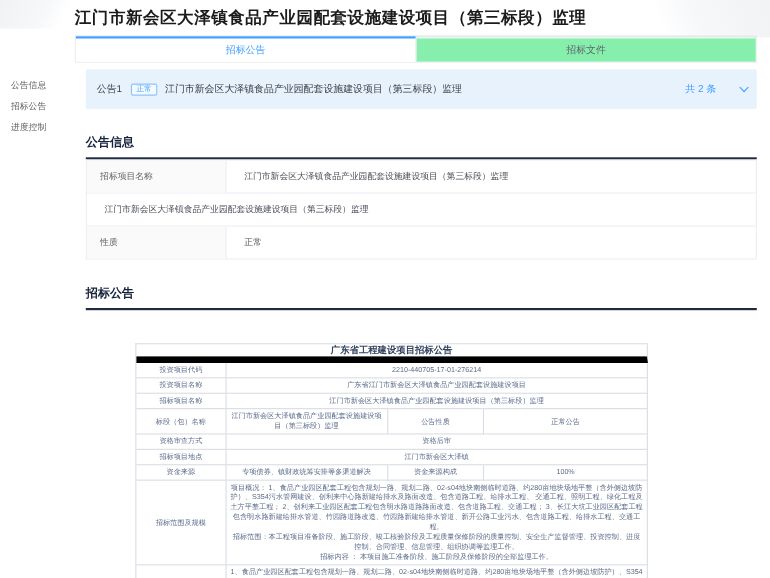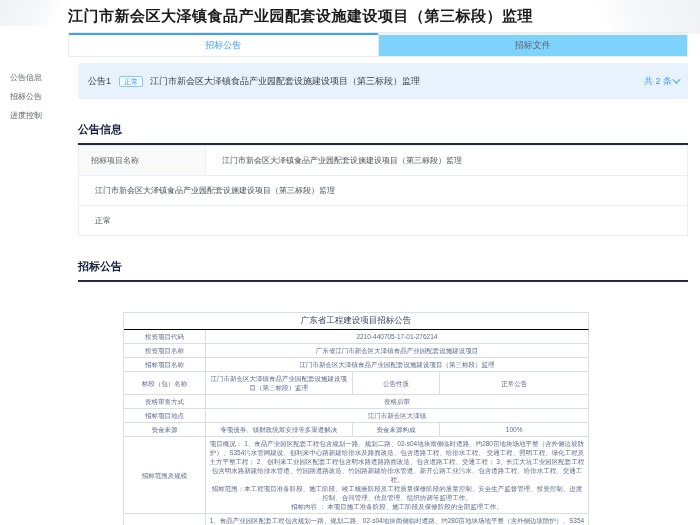--- a/index.html
+++ b/index.html
@@ -11,57 +11,57 @@
     background:linear-gradient(245deg,#f1f2f4 0%,#f7f8fa 55%,#ffffff 80%); }
 
   .page-title { position:absolute; left:68px; top:7px; width:620px;
     font-size:15px; font-weight:bold; color:#1b1b1b; letter-spacing:.5px; }
 
   .tabs { position:absolute; left:68px; top:32px; width:620px; height:25px;
     display:flex; border:1px solid #e9ebee; }
   .tab { flex:1; display:flex; align-items:center; justify-content:center;
     font-size:9px; cursor:pointer; }
   .tab.active { background:#fff; color:#409eff; border-top:2px solid #409eff; }
-  .tab.inactive { background:#7dd3fc; color:#5f6470; border-top:2px solid #f0f1f3;
+  .tab.inactive { background:#86efac; color:#5f6470; border-top:2px solid #f0f1f3;
     border-left:1px solid #e4e6ea; }
 
   .sidebar { position:absolute; left:10px; top:72px; width:52px; }
   .side-item { font-size:8px; color:#606266; margin-bottom:8px; cursor:pointer;
     white-space:nowrap; }
 
   .main { position:absolute; left:78px; top:63px; width:610px; }
 
   .banner { height:21px; background:#e7f2fd; border-radius:2px; display:flex;
     align-items:center; padding:18px 10px; }
   .banner-prefix { font-size:9px; color:#3a3f45; margin-right:8px; }
   .badge { font-size:7px; color:#409eff; border:1px solid #8cc3f7; background:#f2f9ff;
     border-radius:2px; padding:1px 4px; margin-right:7px; line-height:1; }
   .banner-title { font-size:9px; color:#3a3f45; flex:1; overflow:hidden;
     white-space:nowrap; text-overflow:ellipsis; }
   .banner-count { font-size:9px; color:#409eff; cursor:pointer; display:flex;
-    align-items:center; gap:0; }
+    align-items:center; gap:21px; }
   .chev { display:inline-block; width:6px; height:6px; border-right:1px solid #409eff;
     border-bottom:1px solid #409eff; transform:rotate(45deg) translateY(-2px); }
 
   .section-head { margin-top:23px; font-size:11px; font-weight:bold; color:#17233d;
     padding-bottom:6px; border-bottom:2px solid #202b40; }
 
   .info-table { margin-top:0; border:1px solid #ebeef5; border-bottom:none; }
   .info-row { display:flex; border-bottom:1px solid #ebeef5; height:30px; }
   .info-label { width:127px; background:#fafafa; font-size:8px; color:#606266;
     display:flex; align-items:center; padding-left:12px; border-right:1px solid #ebeef5; }
   .info-value { flex:1; font-size:8px; color:#4a4f57; display:flex;
     align-items:center; padding-left:16px; }
 
   .doc-wrap { margin-top:30px; }
   .doc-table { margin-left:45px; width:466px; border:1px solid #d9dde4;
     border-right:none; border-bottom:none; color:#5b6b8c; }
   .doc-title { height:17px; display:flex; align-items:center; justify-content:center;
-    font-size:8.5px; font-weight:normal; color:#33425e; border-right:1px solid #d9dde4;
-    border-bottom:1px solid #000000; }
+    font-size:8.5px; font-weight:bold; color:#33425e; border-right:1px solid #d9dde4;
+    border-bottom:6px solid #000000; }
   .doc-row { display:flex; align-items:stretch; }
   .dc { border-right:1px solid #d9dde4; border-bottom:1px solid #d9dde4;
     font-size:6.5px; line-height:9px; display:flex; align-items:center;
     justify-content:center; text-align:center; padding:2px 3px; min-height:13px; }
   .dc.lab { width:82px; }
   .dc.val-full { width:384px; }
   .dc.val1 { width:147px; }
   .dc.lab2 { width:88px; }
   .dc.val2 { width:149px; }
   .dc.block { display:block; text-align:center; }
@@ -102,20 +102,21 @@
 
   <div class="info-table">
     <div class="info-row">
       <div class="info-label">招标项目名称</div>
       <div class="info-value">江门市新会区大泽镇食品产业园配套设施建设项目（第三标段）监理</div>
     </div>
     <div class="info-row">
       <div class="info-value">江门市新会区大泽镇食品产业园配套设施建设项目（第三标段）监理</div>
     </div>
     <div class="info-row">
+      <div class="info-label">性质</div>
       <div class="info-value">正常</div>
     </div>
   </div>
 
   <div class="section-head">招标公告</div>
 
   <div class="doc-wrap">
     <div class="doc-table">
       <div class="doc-title">广东省工程建设项目招标公告</div>
 

